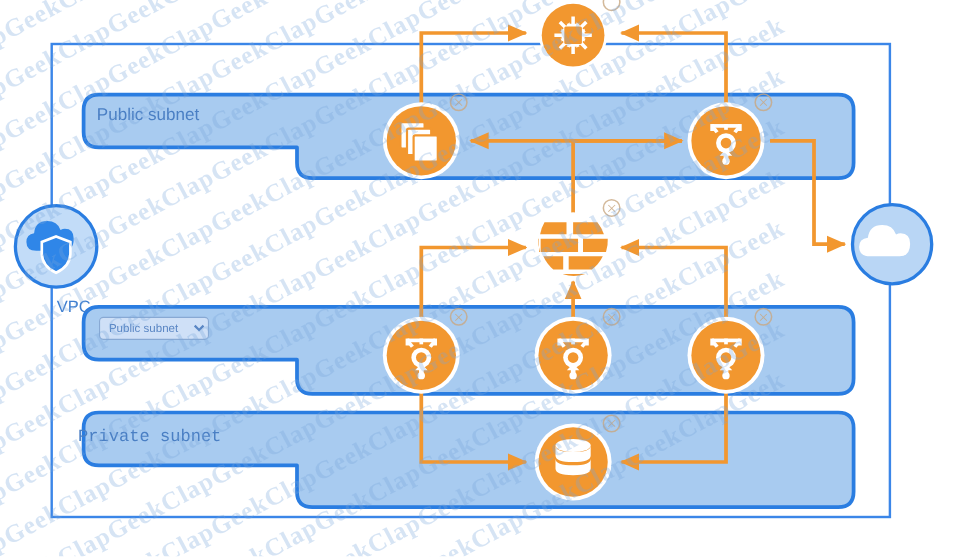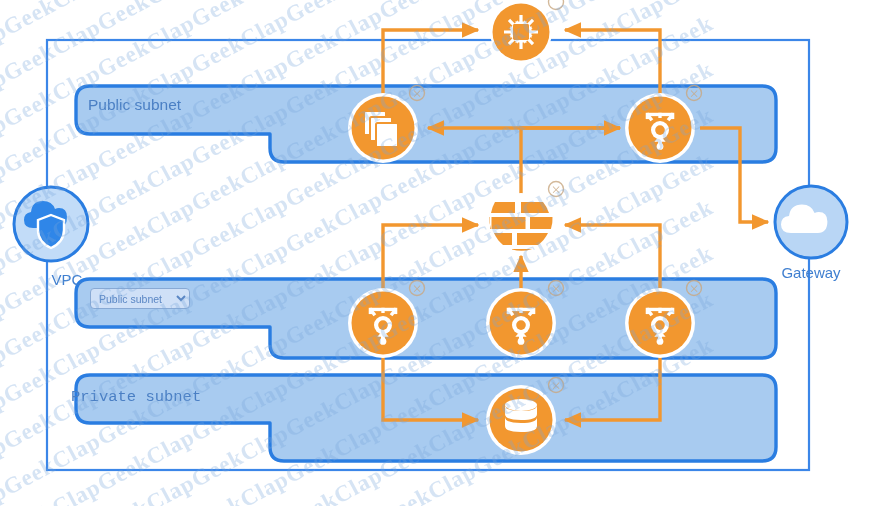--- a/index.html
+++ b/index.html
@@ -262,21 +262,20 @@
   <select class="subnet-select" style="left:90px;top:288px;">
     <option>Public subnet</option>
     <option>Private subnet</option>
   </select>
 
   <div class="label-text" style="left:71px;top:388px;font-family:Liberation Mono, monospace;">Private subnet</div>
 
   <div class="node-caption" style="left:36px;top:271px;width:62px;">VPC</div>
 
   <div class="node-caption" style="left:751px;top:264px;width:120px;">
-    <div>Gateway</div>
   </div>
 
   <div class="watermark" id="watermark">
       <div class="wm-row" style="left: -140px; top: 0px;">ClapGeekClapGeekClapGeekClapGeekClapGeekClapGeekClapGeekClapGeekClapGeek</div>
       <div class="wm-row" style="left: -140px; top: 46px;">ClapGeekClapGeekClapGeekClapGeekClapGeekClapGeekClapGeekClapGeekClapGeek</div>
       <div class="wm-row" style="left: -140px; top: 92px;">ClapGeekClapGeekClapGeekClapGeekClapGeekClapGeekClapGeekClapGeekClapGeek</div>
       <div class="wm-row" style="left: -140px; top: 138px;">ClapGeekClapGeekClapGeekClapGeekClapGeekClapGeekClapGeekClapGeekClapGeek</div>
       <div class="wm-row" style="left: -140px; top: 184px;">ClapGeekClapGeekClapGeekClapGeekClapGeekClapGeekClapGeekClapGeekClapGeek</div>
       <div class="wm-row" style="left: -140px; top: 230px;">ClapGeekClapGeekClapGeekClapGeekClapGeekClapGeekClapGeekClapGeekClapGeek</div>
       <div class="wm-row" style="left: -140px; top: 276px;">ClapGeekClapGeekClapGeekClapGeekClapGeekClapGeekClapGeekClapGeekClapGeek</div>

